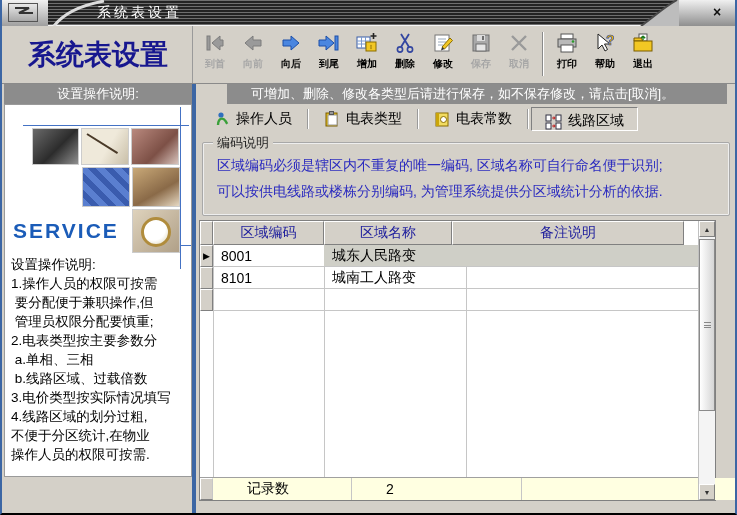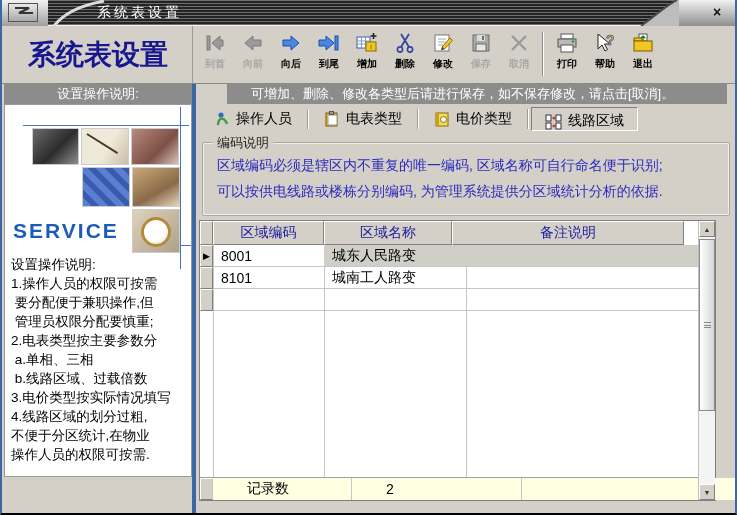--- a/index.html
+++ b/index.html
@@ -309,21 +309,21 @@
         </svg>
       <span>电表类型</span>
     </div>
     <div class="tab-sep"></div>
     <div class="tab">
       <svg width="16" height="16">
           <rect x="2" y="2" width="12" height="13" fill="#f2dc60" stroke="#8a6d00"></rect>
           <rect x="2" y="2" width="3" height="13" fill="#caa50a"></rect>
           <circle cx="9.5" cy="8.5" r="3" fill="#fff" stroke="#8a6d00"></circle>
         </svg>
-      <span>电价类型</span>
+      <span>电表常数</span>
     </div>
     <div class="tab-sep"></div>
     <div class="tab active">
       <svg width="17" height="16">
           <g fill="#fff" stroke="#334">
             <rect x="1" y="1" width="5" height="6"></rect>
             <rect x="11" y="1" width="5" height="6"></rect>
             <rect x="1" y="9" width="5" height="6"></rect>
             <rect x="11" y="9" width="5" height="6"></rect>
           </g>

